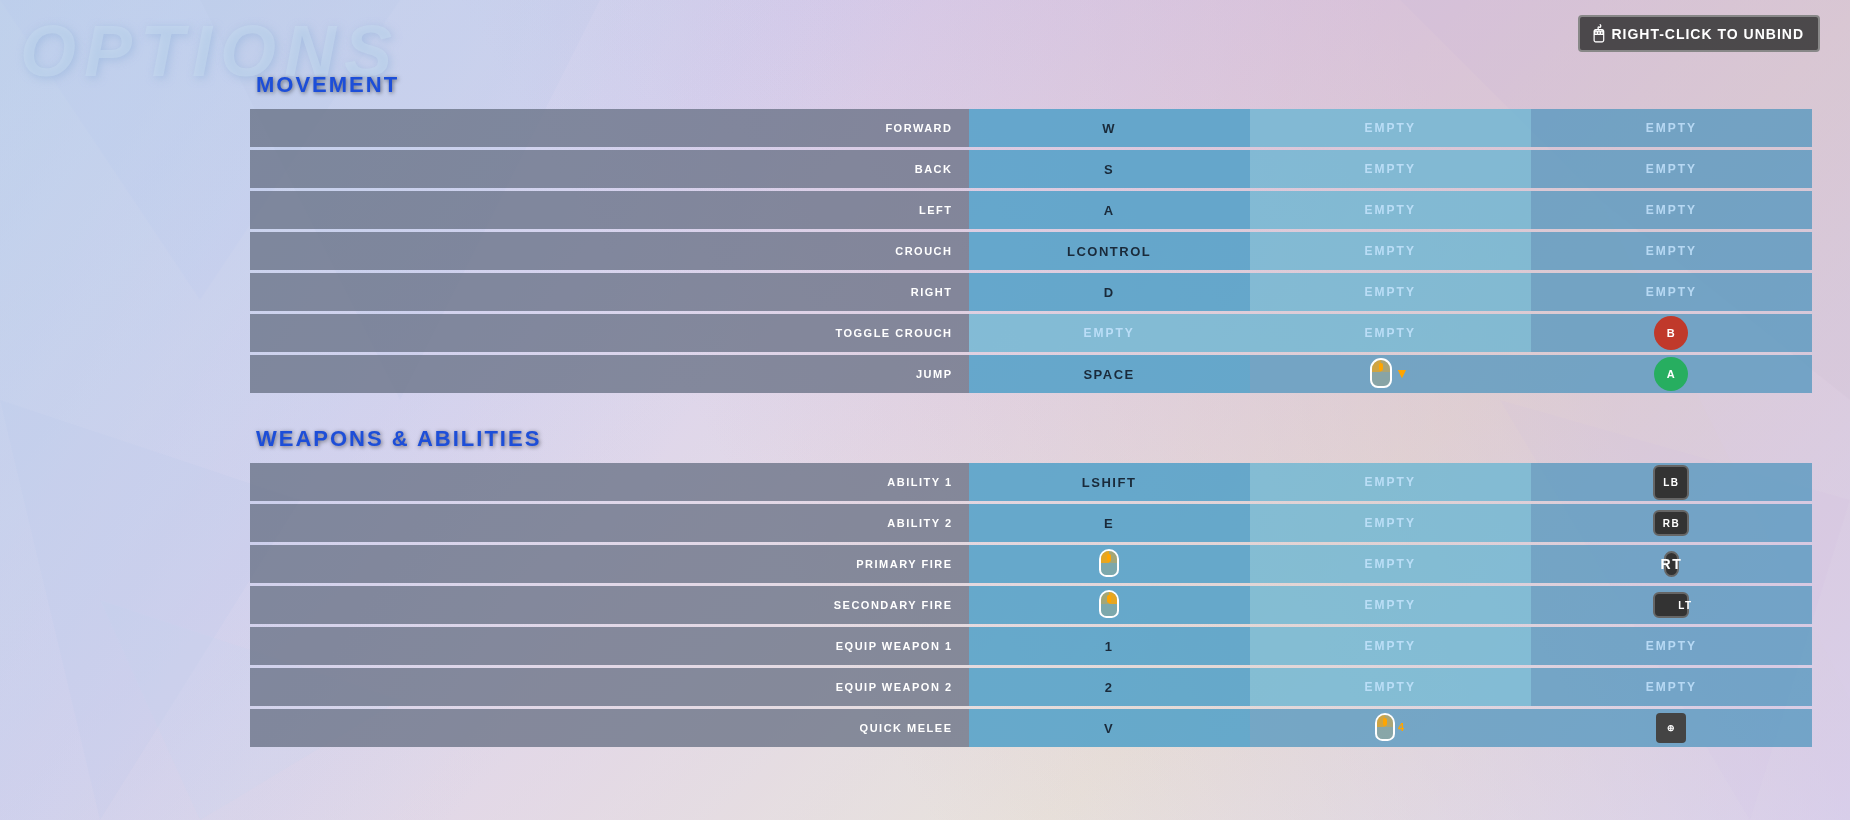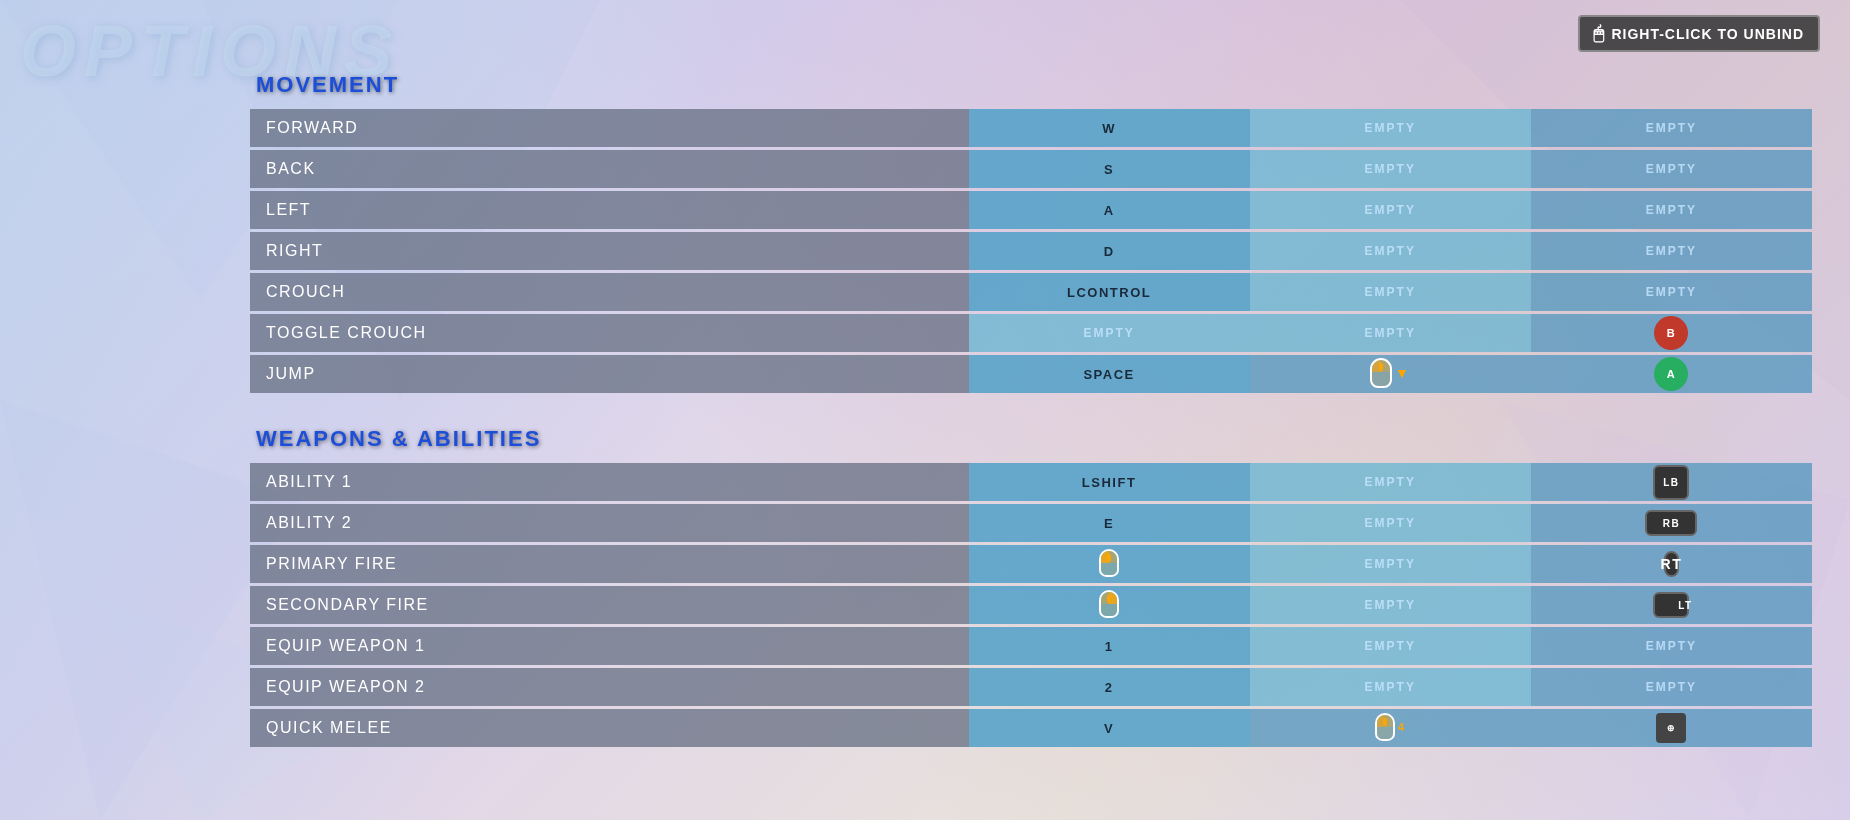--- a/index.html
+++ b/index.html
@@ -125,26 +125,27 @@
       margin-bottom: 10px;
     }
 
     .binding-row {
       height: 38px;
     }
 
     .action-cell {
       background: rgba(100, 110, 130, 0.75);
       color: white;
-      font-size: 16px;
-      font-weight: normal;
+      font-size: 11px;
+      font-weight: bold;
       letter-spacing: 1.5px;
       padding: 0 16px;
       width: 460px;
       text-transform: uppercase;
+      text-align: right;
     }
 
     .key-cell {
       background: rgba(100, 180, 210, 0.75);
       color: white;
       font-size: 13px;
       font-weight: bold;
       letter-spacing: 1.5px;
       text-align: center;
       width: 180px;
@@ -179,21 +180,21 @@
       font-size: 11px;
       font-weight: bold;
       color: white;
       text-transform: uppercase;
     }
 
     .ctrl-btn.btn-b { background: #c0392b; }
     .ctrl-btn.btn-a { background: #27ae60; }
     .ctrl-btn.btn-y { background: #f39c12; }
     .ctrl-btn.btn-lb { background: #333; border: 2px solid #666; font-size: 10px; border-radius: 6px; width: 36px; height: 35px; }
-    .ctrl-btn.btn-rb { background: #333; border: 2px solid #666; font-size: 10px; border-radius: 6px; width: 52px; height: 26px; }
+    .ctrl-btn.btn-rb { background: #333; border: 2px solid #666; font-size: 10px; border-radius: 6px; width: 36px; height: 26px; }
     .ctrl-btn.btn-rt { background: #333; border: 2px solid #666; font-size: 14px; border-radius: 11px; width: 15px; height: 26px; }
     .ctrl-btn.btn-lt { background: #333; border: 2px solid #666; font-size: 10px; border-radius: 6px; width: 36px; height: 26px; padding-left: 28px; }
     .ctrl-btn.btn-dpad { background: #444; border-radius: 4px; font-size: 9px; }
 
     .mouse-body {
       width: 22px;
       height: 30px;
       border: 2px solid white;
       border-radius: 11px 11px 8px 8px;
       background: rgba(255,165,0,0.15);
@@ -296,29 +297,29 @@
       </tr>
 
       <tr class="binding-row">
         <td class="action-cell">LEFT</td>
         <td class="key-cell primary">A</td>
         <td class="key-cell empty">EMPTY</td>
         <td class="key-cell controller empty">EMPTY</td>
       </tr>
 
       <tr class="binding-row">
+        <td class="action-cell">CROUCH</td>
+        <td class="key-cell primary">LCONTROL</td>
+        <td class="key-cell empty">EMPTY</td>
+        <td class="key-cell controller empty">EMPTY</td>
+      </tr>
+
+      <tr class="binding-row">
         <td class="action-cell">RIGHT</td>
         <td class="key-cell primary">D</td>
-        <td class="key-cell empty">EMPTY</td>
-        <td class="key-cell controller empty">EMPTY</td>
-      </tr>
-
-      <tr class="binding-row">
-        <td class="action-cell">CROUCH</td>
-        <td class="key-cell primary">LCONTROL</td>
         <td class="key-cell empty">EMPTY</td>
         <td class="key-cell controller empty">EMPTY</td>
       </tr>
 
       <tr class="binding-row">
         <td class="action-cell">TOGGLE CROUCH</td>
         <td class="key-cell empty">EMPTY</td>
         <td class="key-cell empty">EMPTY</td>
         <td class="key-cell controller">
           <span class="ctrl-btn btn-b">B</span>

